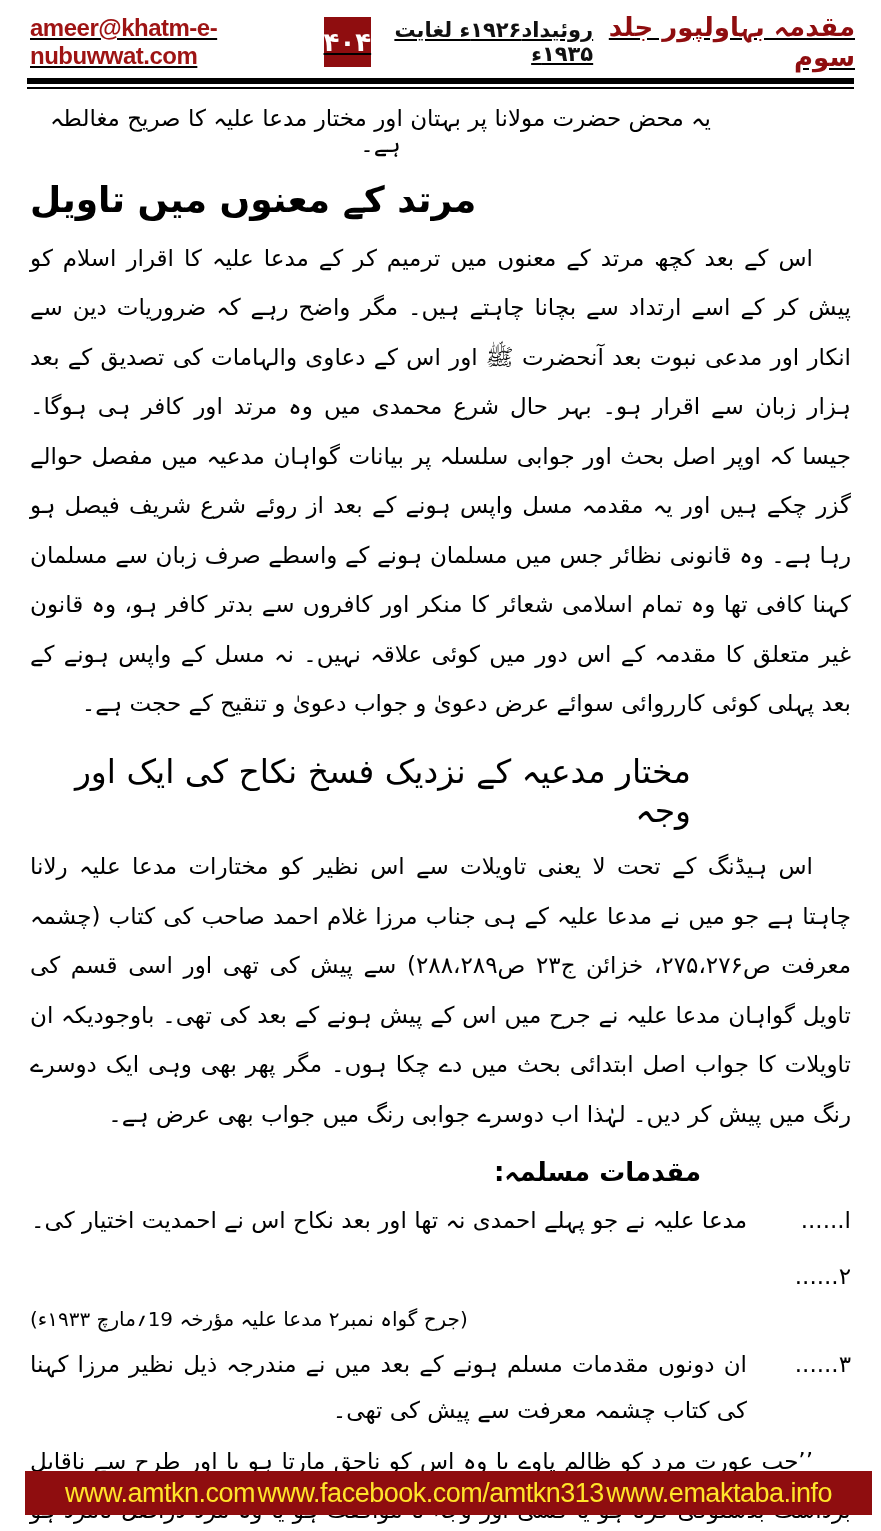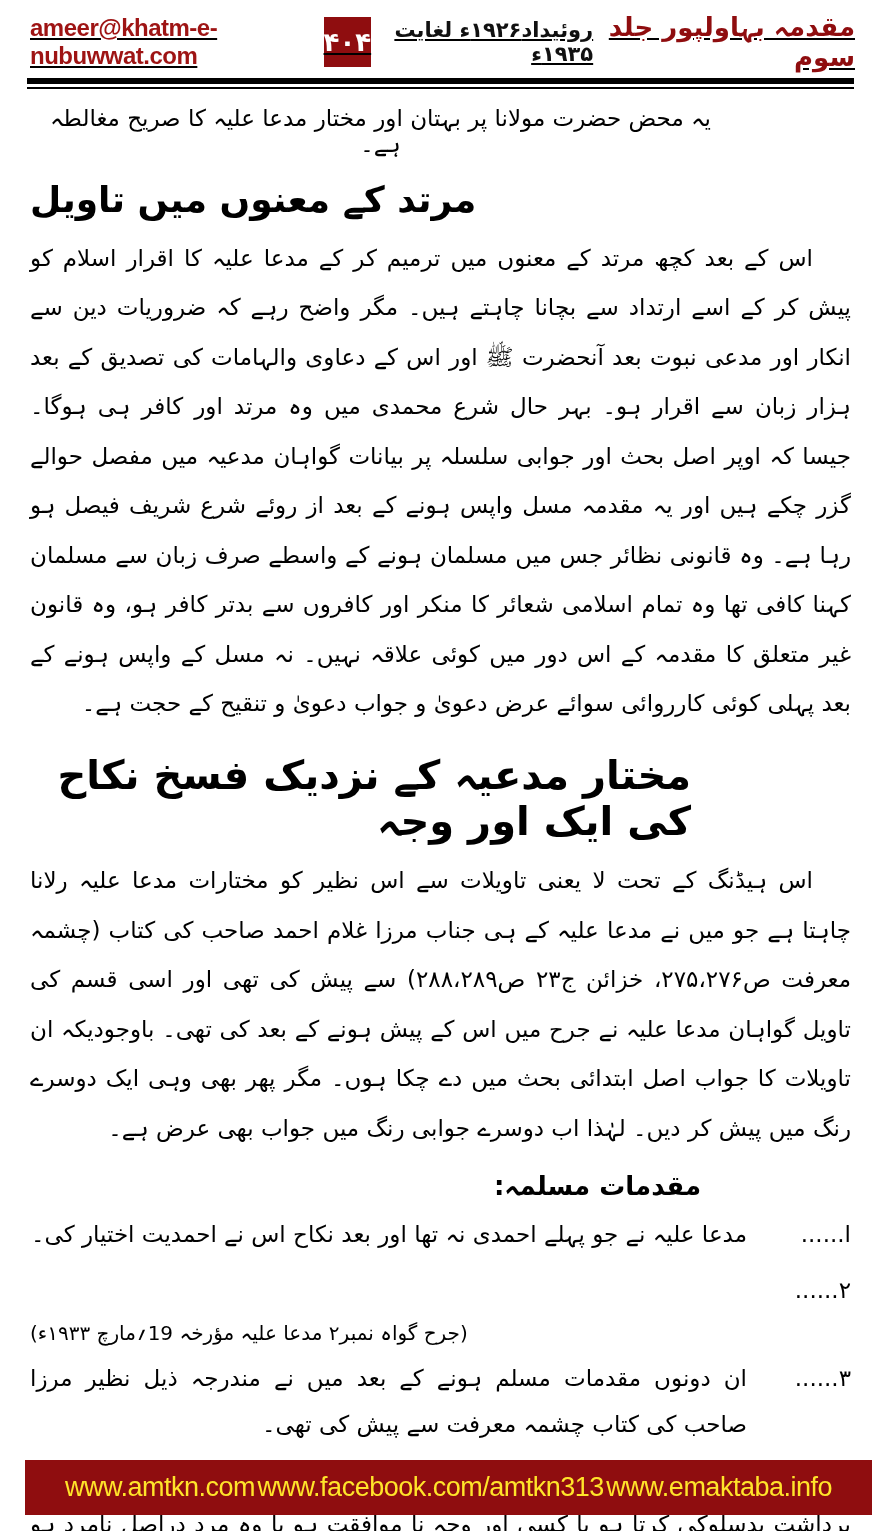--- a/index.html
+++ b/index.html
@@ -53,22 +53,22 @@
   }
   .h-big{
     text-align:left;
     font-weight:bold;
     font-size:36px;
     padding-right:160px;
     margin:22px 0 14px 0;
   }
   .h-big2{
     text-align:right;
-    font-weight:bold;
-    font-size:40px;
+    font-weight:normal;
+    font-size:33px;
     padding-right:160px;
     margin:24px 0 12px 0;
   }
   .para{
     font-size:23px;
     line-height:2.15;
     text-align:justify;
     text-indent:38px;
     margin:4px 0 0 0;
   }
@@ -92,21 +92,21 @@
   .point .ptext{flex:1 1 auto;text-align:justify;}
   .ref-line{
     text-align:left;
     font-size:20px;
     margin:8px 0 2px 0;
   }
   
   .footer{
     position:absolute;
     left:25px;right:9px;bottom:16px;
-    height:55px;
+    height:44px;
     background:#8f0d0f;
     display:flex;align-items:center;justify-content:space-between;
     padding:0 40px;
     box-sizing:border-box;
   }
   .footer a{
     font-family:"Liberation Sans",sans-serif;
     font-size:27px;color:#ffe42a;text-decoration:none;
     letter-spacing:-0.5px;
   }
@@ -142,21 +142,21 @@
   </div>
 
   <div class="point">
     <span class="marker">۲......</span>
   </div>
 
   <div class="ref-line">(جرح گواہ نمبر۲ مدعا علیہ مؤرخہ 19؍مارچ ۱۹۳۳ء)</div>
 
   <div class="point">
     <span class="marker">۳......</span>
-    <span class="ptext">ان دونوں مقدمات مسلم ہونے کے بعد میں نے مندرجہ ذیل نظیر مرزا صاحب کی کتاب چشمہ معرفت سے پیش کی تھی۔</span>
+    <span class="ptext">ان دونوں مقدمات مسلم ہونے کے بعد میں نے مندرجہ ذیل نظیر مرزا کہنا کی کتاب چشمہ معرفت سے پیش کی تھی۔</span>
   </div>
 
   <div class="para">’’جب عورت مرد کو ظالم پاوے یا وہ اس کو ناحق مارتا ہو یا اور طرح سے ناقابل برداشت بدسلوکی کرتا ہو یا کسی اور وجہ نا موافقت ہو یا وہ مرد دراصل نامرد ہو یا تبدیل مذہب کرے یا ایسا ہی کوئی اور سبب پیدا ہو جائے جس کی وجہ سے عورت کو اس کے گھر میں آباد رہنا ناگوار ہو تو ان تمام حالتوں میں عورت یا اس کے ولی کو چاہیئے کہ حاکم وقت کے پاس یہ شکایت کرے اور حکم وقت پر یہ لازم ہوگا کہ اگر عورت کی شکایت واقعی درست سمجھے تو اس عورت کو اس مرد سے اپنے حکم سے علیحدہ کر دے اور نکاح کو توڑ دے۔ لیکن اس حالت میں اس مرد کو بھی عدالت میں بلانا ضروری ہوگا کہ کیوں نہ اس کی عورت کو اس سے علیحدہ کیا جائے۔‘‘ (چشمہ معرفت ص۲۷۵،۲۷۶، خزائن ج۲۳ ص۲۸۸،۲۸۹)</div>
 
 </div>
 
 <div class="footer">
   <a href="#">www.amtkn.com</a>
   <a href="#">www.facebook.com/amtkn313</a>
   <a href="#">www.emaktaba.info</a>

